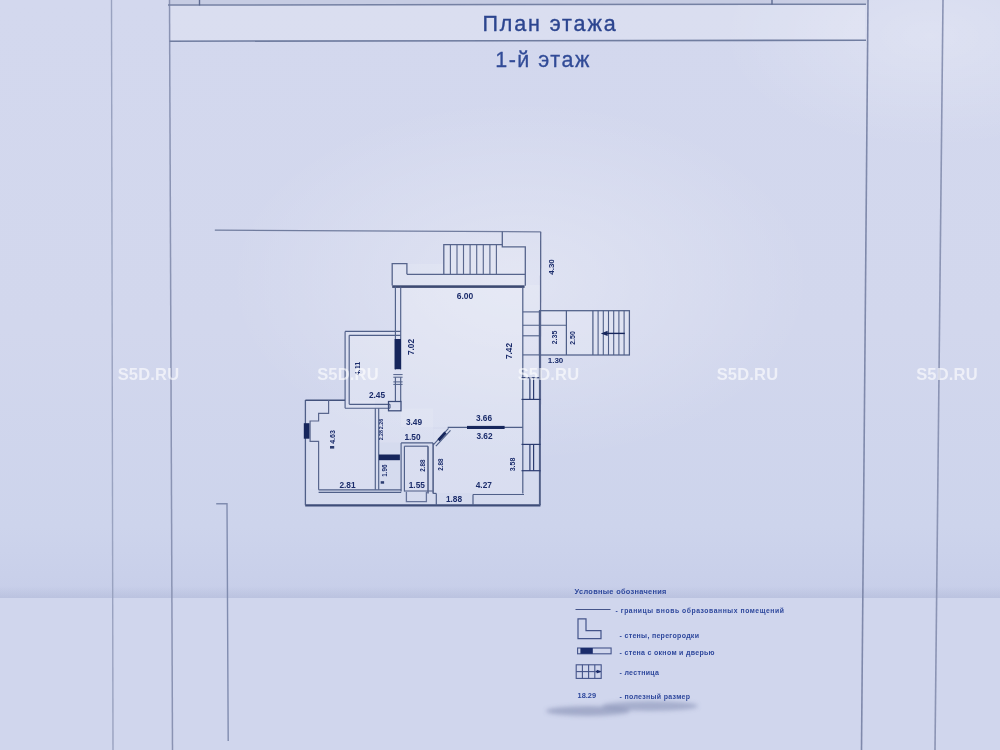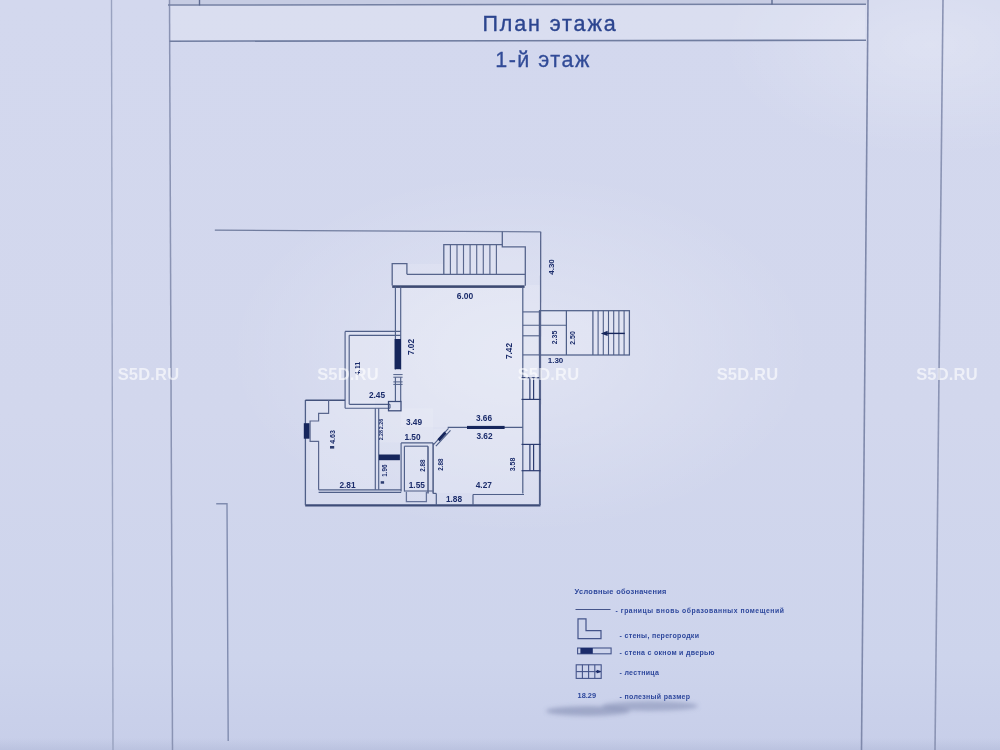--- a/index.html
+++ b/index.html
@@ -1,17 +1,17 @@
 <!DOCTYPE html>
 <html><head>
 <meta charset="utf-8">
 <style>
   html,body{margin:0;padding:0;}
   body{width:1000px;height:750px;overflow:hidden;font-family:"Liberation Sans",sans-serif;background:#d0d6ed;}
-  #stage{position:relative;width:1000px;height:750px;}
+  #stage{position:relative;width:1000px;height:598px;}
   .bg{position:absolute;inset:0;}
   svg{position:absolute;left:0;top:0;filter:blur(0.55px);}
   .dim{font-family:"Liberation Sans",sans-serif;font-weight:700;fill:#1b2c6b;}
   .leg{font-family:"Liberation Sans",sans-serif;font-weight:600;fill:#2d479c;}
   .wm{font-family:"Liberation Sans",sans-serif;font-weight:700;fill:rgba(255,255,255,0.62);letter-spacing:0.2px;}
 </style>
 </head>
 <body>
 <div id="stage">
 

